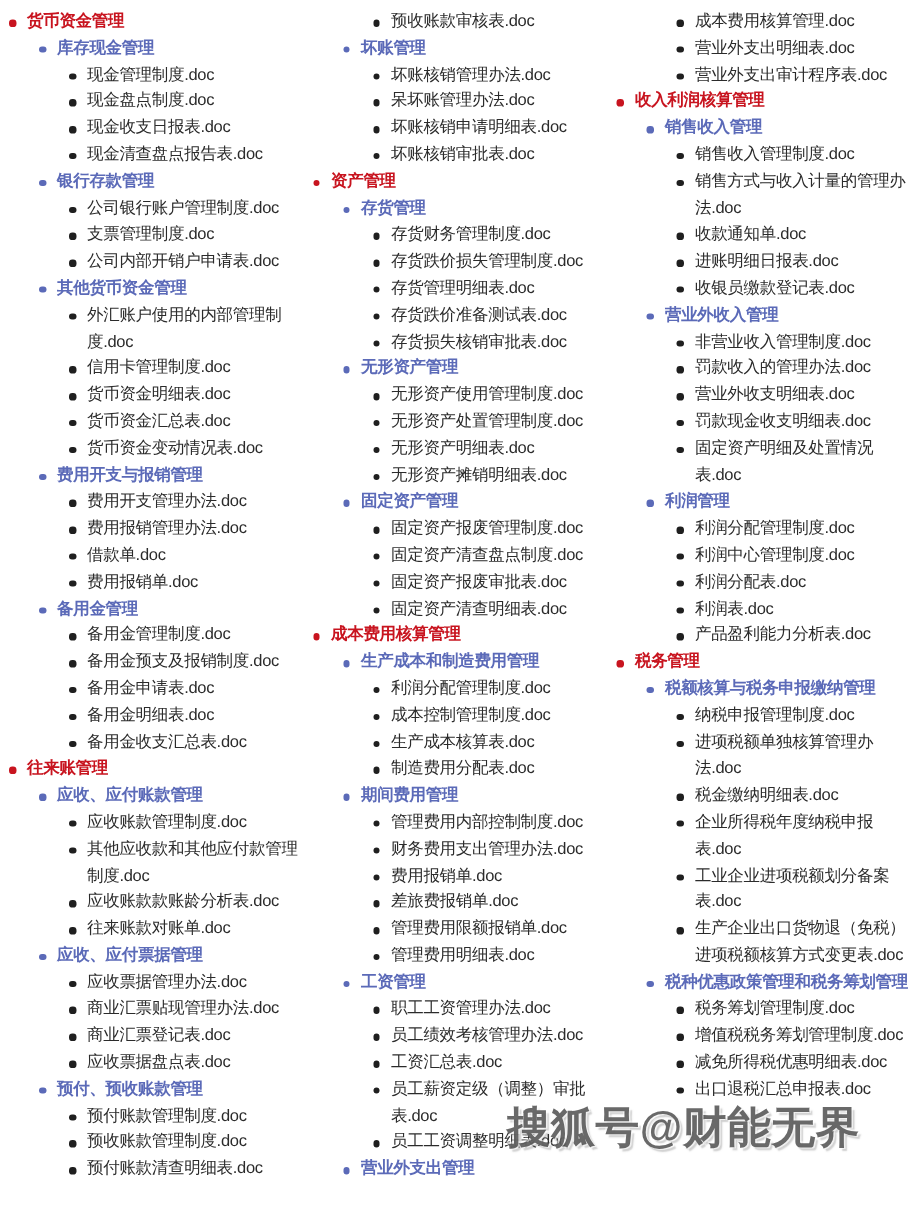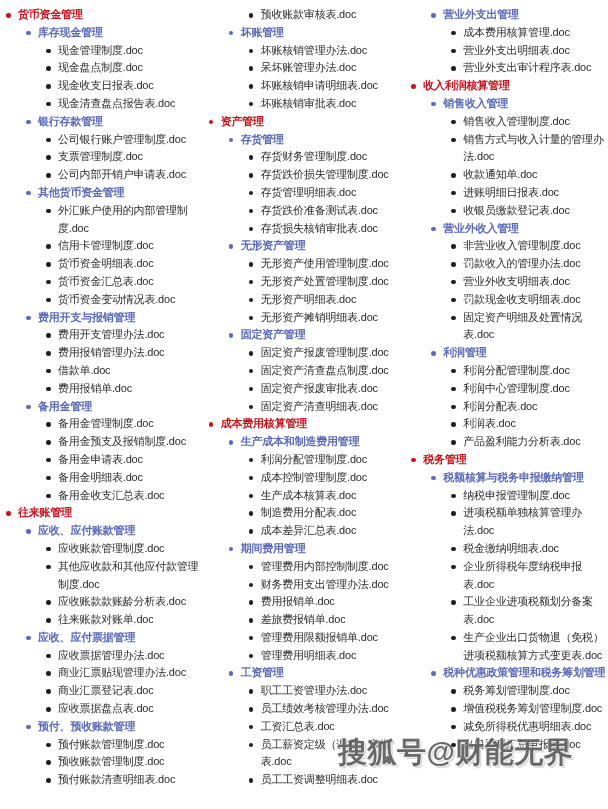--- a/index.html
+++ b/index.html
@@ -140,21 +140,20 @@
                   <li class="node l3"><i></i><span class="lbl">固定资产报废审批表.doc</span></li>
                   <li class="node l3"><i></i><span class="lbl">固定资产清查明细表.doc</span></li>
                 </ul></li>
             </ul></li>
           <li class="node l1"><i></i><span class="lbl">成本费用核算管理</span><ul class="tree">
               <li class="node l2"><i></i><span class="lbl">生产成本和制造费用管理</span><ul class="tree">
                   <li class="node l3"><i></i><span class="lbl">利润分配管理制度.doc</span></li>
                   <li class="node l3"><i></i><span class="lbl">成本控制管理制度.doc</span></li>
                   <li class="node l3"><i></i><span class="lbl">生产成本核算表.doc</span></li>
                   <li class="node l3"><i></i><span class="lbl">制造费用分配表.doc</span></li>
-                  <li class="node l3"><i></i><span class="lbl">成本差异汇总表.doc</span></li>
                 </ul></li>
               <li class="node l2"><i></i><span class="lbl">期间费用管理</span><ul class="tree">
                   <li class="node l3"><i></i><span class="lbl">管理费用内部控制制度.doc</span></li>
                   <li class="node l3"><i></i><span class="lbl">财务费用支出管理办法.doc</span></li>
                   <li class="node l3"><i></i><span class="lbl">费用报销单.doc</span></li>
                   <li class="node l3"><i></i><span class="lbl">差旅费报销单.doc</span></li>
                   <li class="node l3"><i></i><span class="lbl">管理费用限额报销单.doc</span></li>
                   <li class="node l3"><i></i><span class="lbl">管理费用明细表.doc</span></li>
                 </ul></li>
               <li class="node l2"><i></i><span class="lbl">工资管理</span><ul class="tree">

